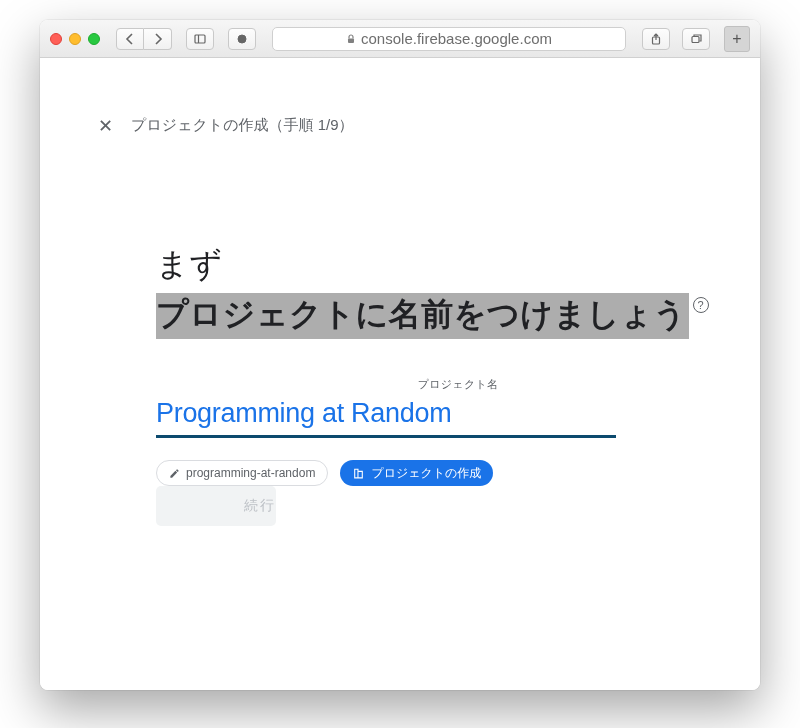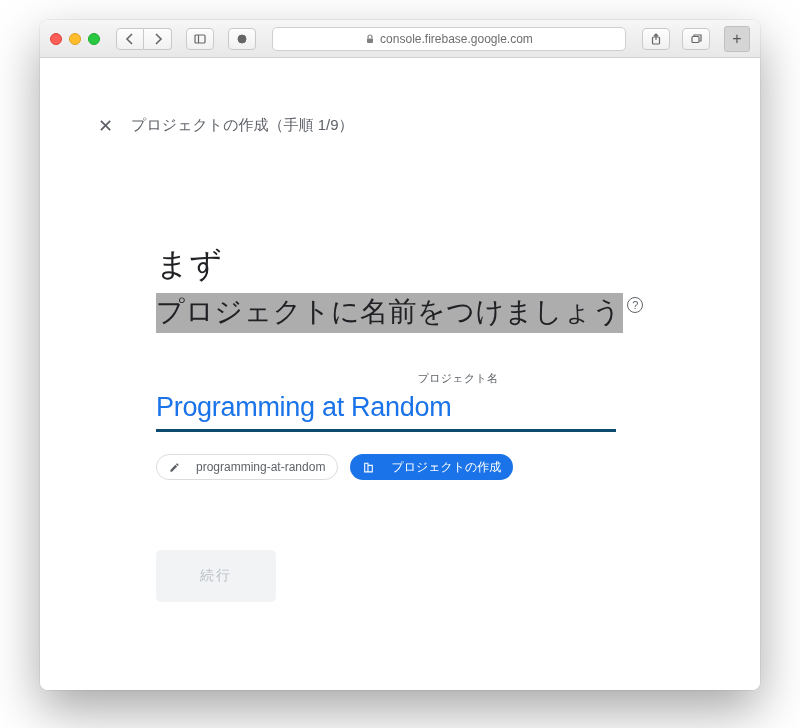--- a/index.html
+++ b/index.html
@@ -52,21 +52,21 @@
     flex:1;
     height:24px;
     background:#fff;
     border:1px solid #cfcfcf;
     border-radius:5px;
     display:flex;
     align-items:center;
     justify-content:center;
     gap:5px;
     color:#6e6e6e;
-    font-size:12px;
+    font-size:15px;
     margin: 0 8px;
   }
   .newtab-btn {
     width:26px; height:26px;
     background:#d5d5d5;
     border:1px solid #c0c0c0;
     border-radius:3px;
     display:flex;align-items:center;justify-content:center;
     color:#555; font-size:16px;
   }
@@ -101,22 +101,22 @@
     color:#202124;
     letter-spacing:0.5px;
   }
   .heading-2-wrap {
     display:flex;
     align-items:flex-start;
     gap:4px;
     margin-top:6px;
   }
   .heading-2 {
-    font-size:28px;
-    font-weight:400;
+    font-size:32px;
+    font-weight:700;
     color:#202124;
     background:#adadad;
     padding: 0 2px 2px 0;
     letter-spacing:0.5px;
   }
   .help-icon {
     width:16px; height:16px;
     border:1.5px solid #5f6368;
     border-radius:50%;
     font-size:11px;
@@ -151,51 +151,51 @@
   }
   .chips {
     display:flex;
     gap:12px;
     margin-top:22px;
     align-items:center;
   }
   .chip {
     display:flex;
     align-items:center;
-    gap:16px;
+    gap:6px;
     height:26px;
     border-radius:13px;
     font-size:12px;
     padding:0 12px;
   }
   .chip.slug {
     background:#fff;
     border:1px solid #dadce0;
     color:#5f6368;
   }
   .chip.slug svg { width:11px;height:11px;fill:#5f6368; }
   .chip.resource {
     background:#1a73e8;
     color:#fff;
     border:none;
     font-weight:500;
   }
   .chip.resource svg { width:13px;height:13px;fill:#fff; }
   .continue-btn {
-    margin-top:70px;
     width:120px;
-    height:52px;
+    height:40px;
     border:none;
     border-radius:5px;
     background:#f1f3f4;
     color:#bdc1c6;
     font-size:14px;
     font-weight:500;
     letter-spacing:2px;
     cursor:not-allowed;
+    text-align:right;
   }
 </style>
 </head>
 <body>
 
 <div class="window">
 
   <div class="titlebar">
     <div class="traffic">
       <div class="light red"></div>

